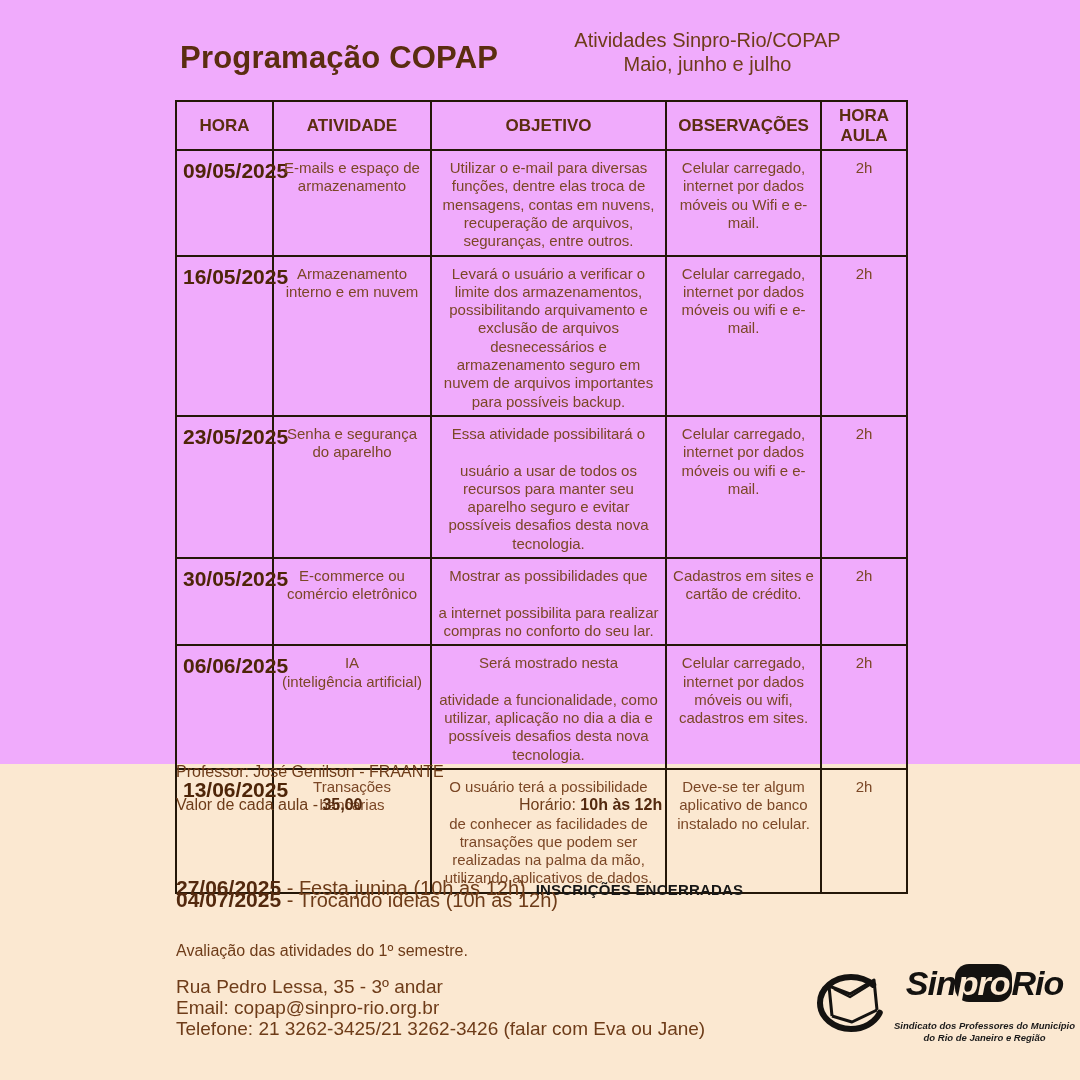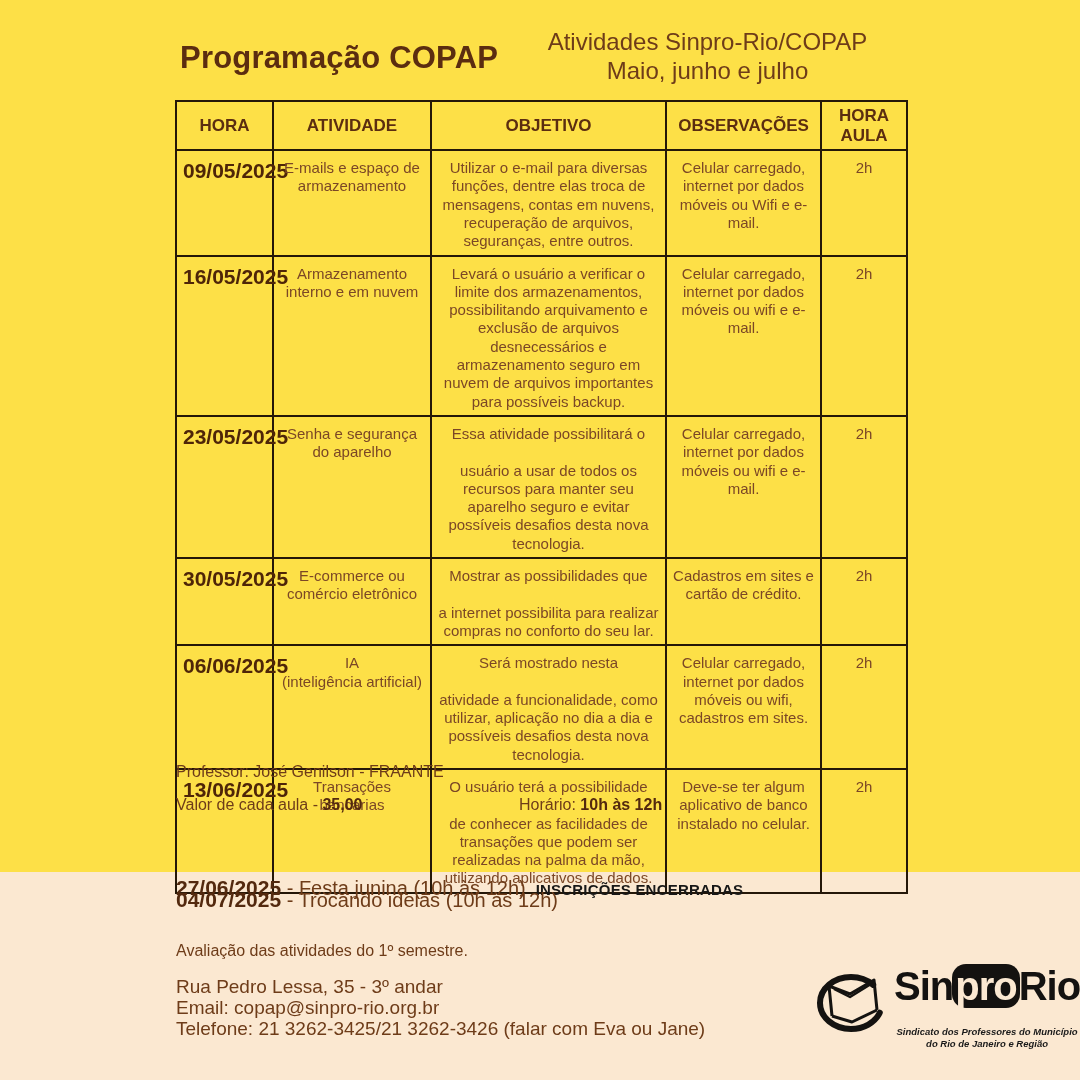--- a/index.html
+++ b/index.html
@@ -3,31 +3,31 @@
 <meta charset="utf-8">
 <style>
   html, body { margin: 0; padding: 0; }
   body {
     width: 1080px; height: 1080px;
     background: #fbe8d1;
     font-family: "Liberation Sans", sans-serif;
     color: #7b4726;
     overflow: hidden;
   }
-  .page { position: relative; width: 1080px; height: 872px; background: #fde047; }
+  .page { position: relative; width: 1080px; height: 764px; background: #f0abfc; }
 
   
   .title {
     position: absolute; left: 180px; top: 40px;
     font-size: 31px; font-weight: 800; letter-spacing: 0.2px;
     color: #5b2d10;
   }
   .subtitle {
     position: absolute; left: 515px; top: 28px; width: 385px;
-    text-align: center; font-size: 24px; line-height: 1.2;
+    text-align: center; font-size: 20px; line-height: 1.2;
     color: #6e3c19; font-weight: 500;
   }
 
   
   table.schedule {
     position: absolute; left: 175px; top: 100px;
     width: 731px; border-collapse: collapse; table-layout: fixed;
   }
   table.schedule th, table.schedule td {
     border: 2px solid #241708;
@@ -67,21 +67,21 @@
   .note-1 { top: 915px; }
   .note-2 { top: 942px; }
 
   .contact { position: absolute; left: 176px; top: 976px; font-size: 19px; line-height: 21px; color: #6e3c19; }
 
   
   .logo { position: absolute; left: 812px; top: 962px; display: flex; align-items: flex-start; }
   .logo-icon { flex: 0 0 auto; }
   .logo-text { margin-left: 2px; margin-top: 4px; text-align: center; }
   .wordmark {
-    font-size: 40px; font-weight: 800; 
+    font-size: 34px; font-weight: 800; font-style: italic;
     color: #141210; letter-spacing: -1px; line-height: 1; white-space: nowrap;
   }
   .wordmark .pro {
     background: #141210; color: #fbe8d1;
     border-radius: 14px; padding: 0 3px; margin: 0 -1px;
   }
   .tagline {
     margin-top: 20px; font-size: 9.5px; font-weight: 700; font-style: italic;
     color: #1a1a1a; line-height: 1.25;
   }

